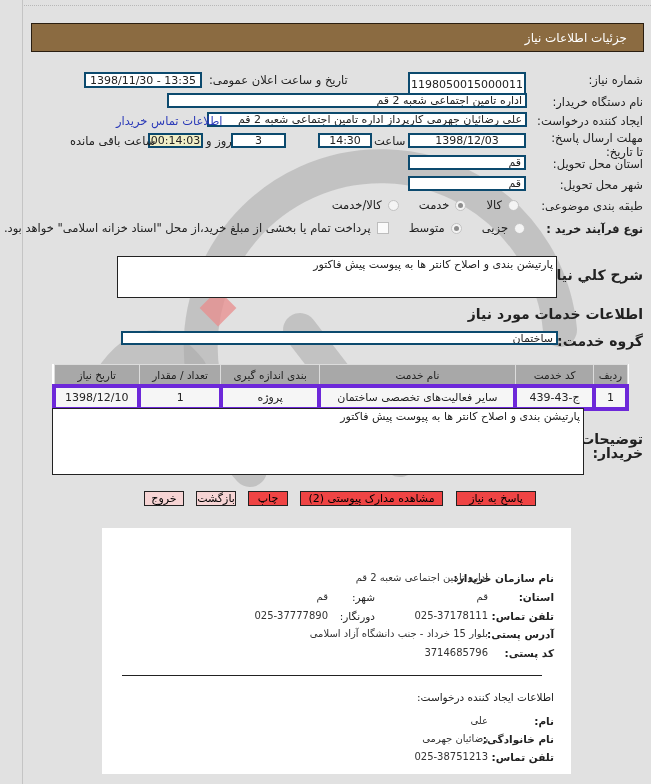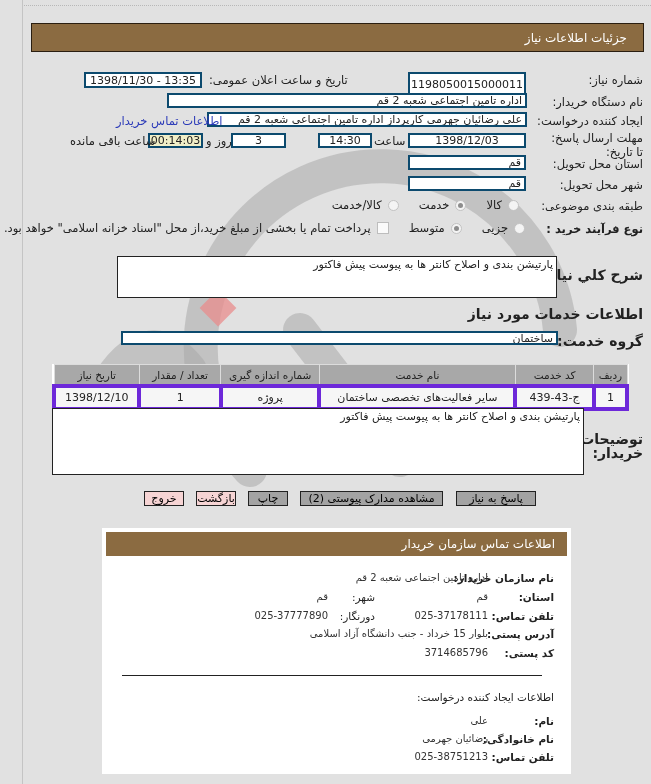--- a/index.html
+++ b/index.html
@@ -48,21 +48,21 @@
     position: absolute; border-collapse: collapse; direction: rtl; font-size: 11px;
     background: #fff;
   }
   table.grid th { background: #a8a8a8; color: #222; font-weight: normal; height: 17px; border: 1px solid #dcdcdc; font-size: 10.5px; }
   table.grid td { height: 17px; border: 4px solid #6d28d9; text-align: center; background: #f6f6f6; }
   .btn {
     position: absolute; height: 15px; border: 1px solid #222; box-sizing: border-box;
     font-size: 11px; display: flex; align-items: center; justify-content: center; direction: rtl; cursor: pointer;
     font-family: "DejaVu Sans", sans-serif; padding: 0;
   }
-  .btn.green { background: #a3a3a3; }
+  .btn.green { background: #ef4444; }
   .btn.pink { background: #f6d4d4; }
   .card { position: absolute; left: 102px; top: 528px; width: 469px; height: 246px; background: #fff; }
   .card-head {
     position: absolute; left: 4px; top: 4px; width: 461px; height: 24px; background: #8b6b41;
     color: #fff; direction: rtl; display: flex; align-items: center; padding-right: 12px; box-sizing: border-box; font-size: 12px;
   }
   .c-lbl { position: absolute; direction: rtl; white-space: nowrap; font-size: 10.5px; color: #222; font-weight: bold; }
   .c-val { position: absolute; direction: rtl; white-space: nowrap; font-size: 10px; color: #333; }
   .c-rule { position: absolute; left: 20px; width: 420px; top: 172px; border-top: 1px solid #222; }
   .watermark { position: absolute; pointer-events: none; }
@@ -154,21 +154,21 @@
 
 <div class="lbl bold" style="right:8px; top:333px;">گروه خدمت:</div>
 <div class="field right" style="left:121px; top:331px; width:437px; height:14px;padding-left:20px;">ساختمان</div>
 
 <table class="grid" style="left:52px; top:364px; width:577px;">
   <thead>
     <tr>
       <th style="width:30px;">ردیف</th>
       <th style="width:75px;">کد خدمت</th>
       <th style="width:192px;">نام خدمت</th>
-      <th style="width:95px;">شماره اندازه گیری</th>
+      <th style="width:95px;">بندی اندازه گیری</th>
       <th style="width:78px;">تعداد / مقدار</th>
       <th style="width:82px;">تاریخ نیاز</th>
     </tr>
   </thead>
   <tbody>
     <tr>
       <td>1</td>
       <td>ج-43-439</td>
       <td>سایر فعالیت‌های تخصصی ساختمان</td>
       <td>پروژه</td>
@@ -181,23 +181,20 @@
 <div class="lbl bold" style="right:8px; top:432px; width:55px; white-space:normal; line-height:14px;">توضیحات خریدار:</div>
 <textarea class="ta" style="left: 52px; top: 408px; width: 532px; height: 67px;" readonly="">پارتیشن بندی و اصلاح کانتر ها به پیوست پیش فاکتور</textarea>
 
 <button class="btn green" style="left:456px; top:491px; width:80px;">پاسخ به نیاز</button>
 <button class="btn green" style="left:300px; top:491px; width:143px;">مشاهده مدارک پیوستی (2)</button>
 <button class="btn green" style="left:248px; top:491px; width:40px;">چاپ</button>
 <button class="btn pink" style="left:196px; top:491px; width:40px;">بازگشت</button>
 <button class="btn pink" style="left:144px; top:491px; width:40px;">خروج</button>
 
 <div class="card">
-  <div class="card-head">
-    <span>اطلاعات تماس سازمان خریدار</span>
-  </div>
 
   <div class="c-lbl" style="right:17px; top:44px;">نام سازمان خریدار:</div>
   <div class="c-val" style="right:83px; top:44px;">اداره تامین اجتماعی شعبه 2 قم</div>
 
   <div class="c-lbl" style="right:17px; top:63px;">استان:</div>
   <div class="c-val" style="right:83px; top:63px;">قم</div>
   <div class="c-lbl" style="right:196px; top:63px; font-weight:normal;">شهر:</div>
   <div class="c-val" style="right:243px; top:63px;">قم</div>
 
   <div class="c-lbl" style="right:17px; top:82px;">تلفن تماس:</div>

